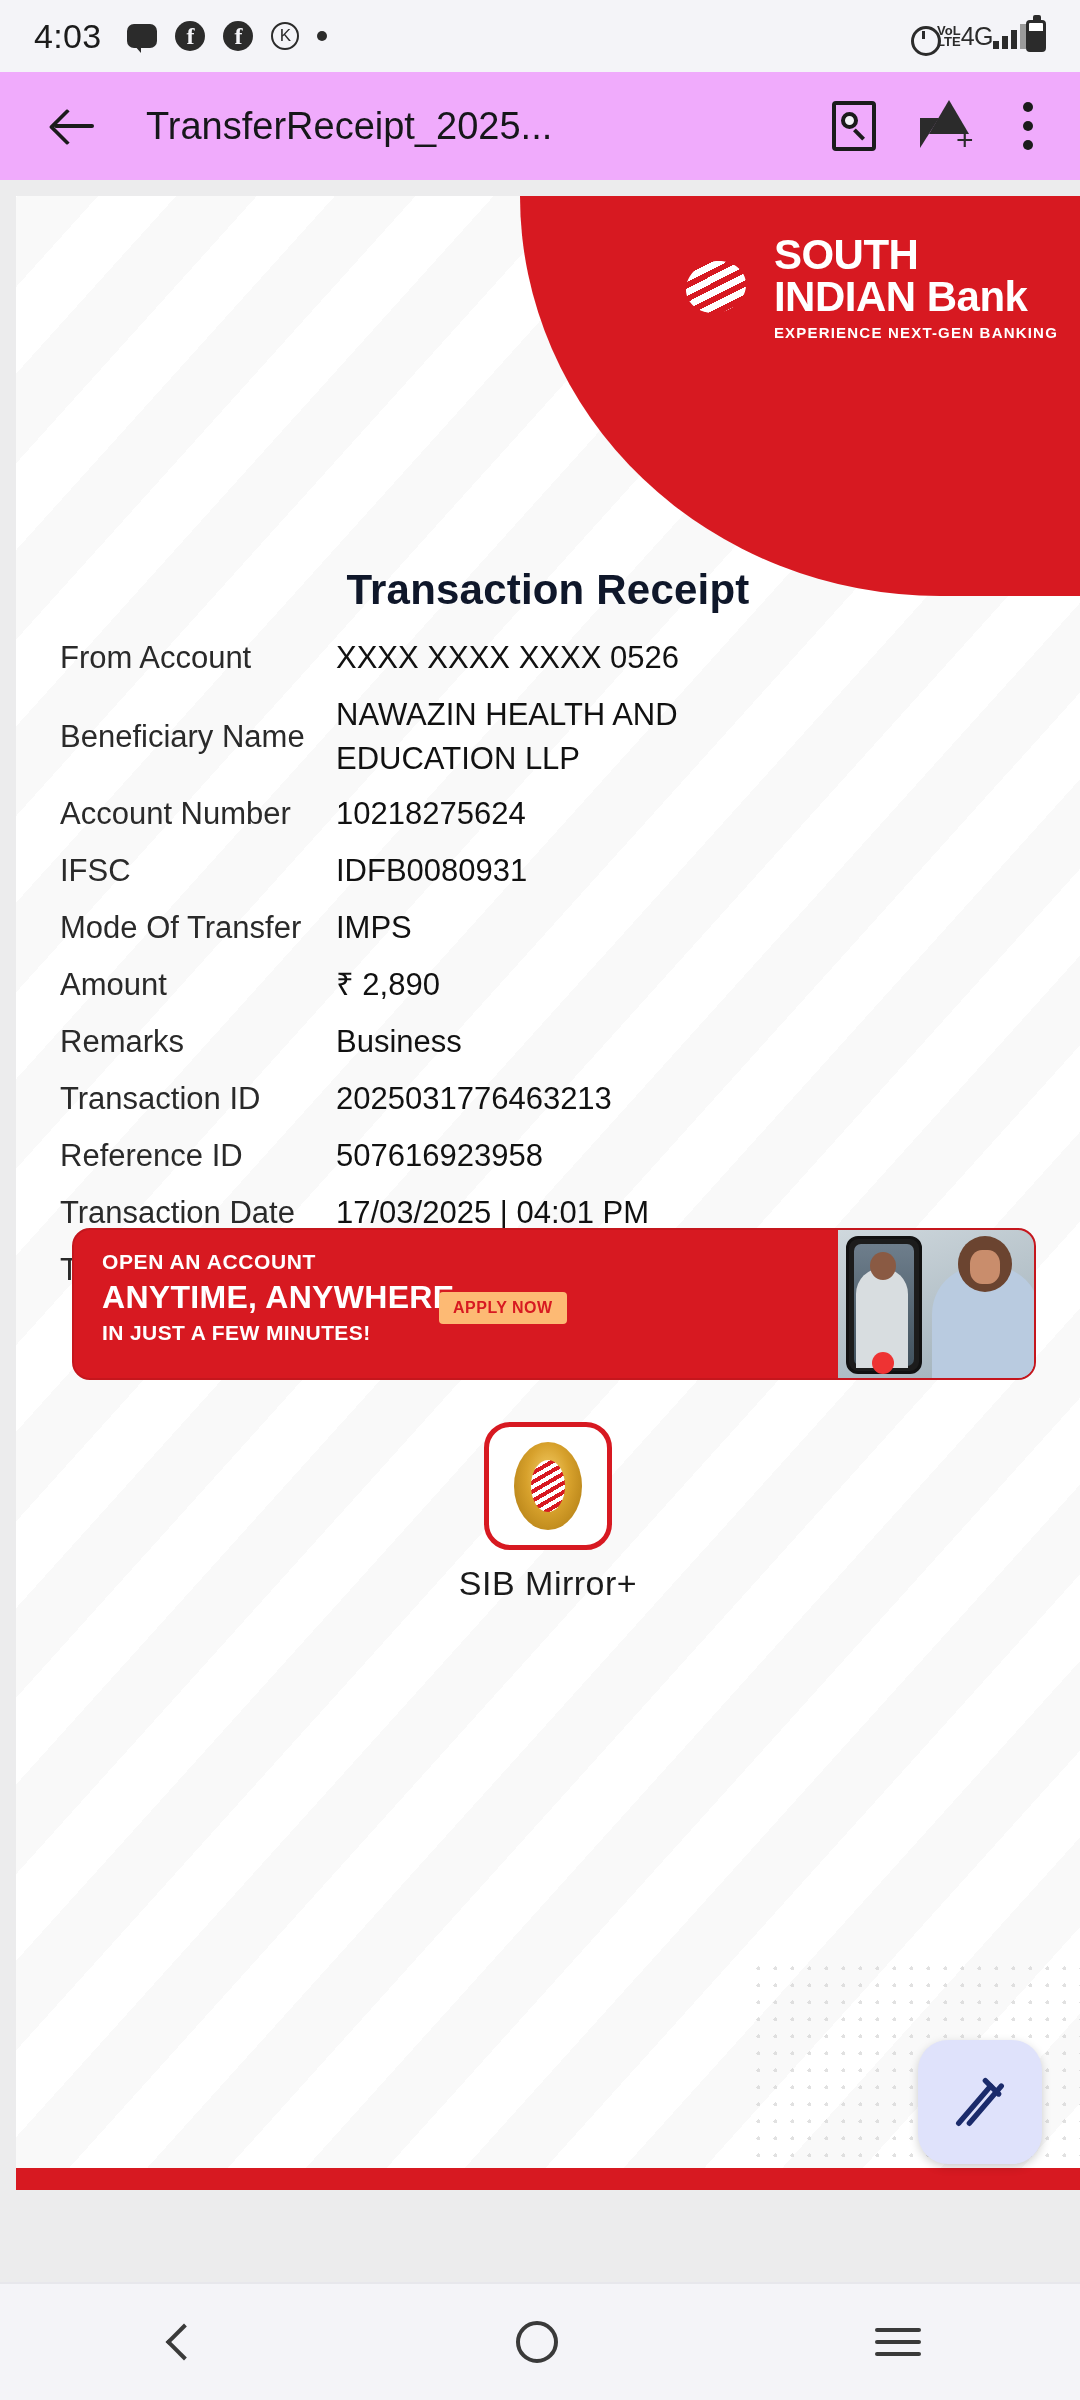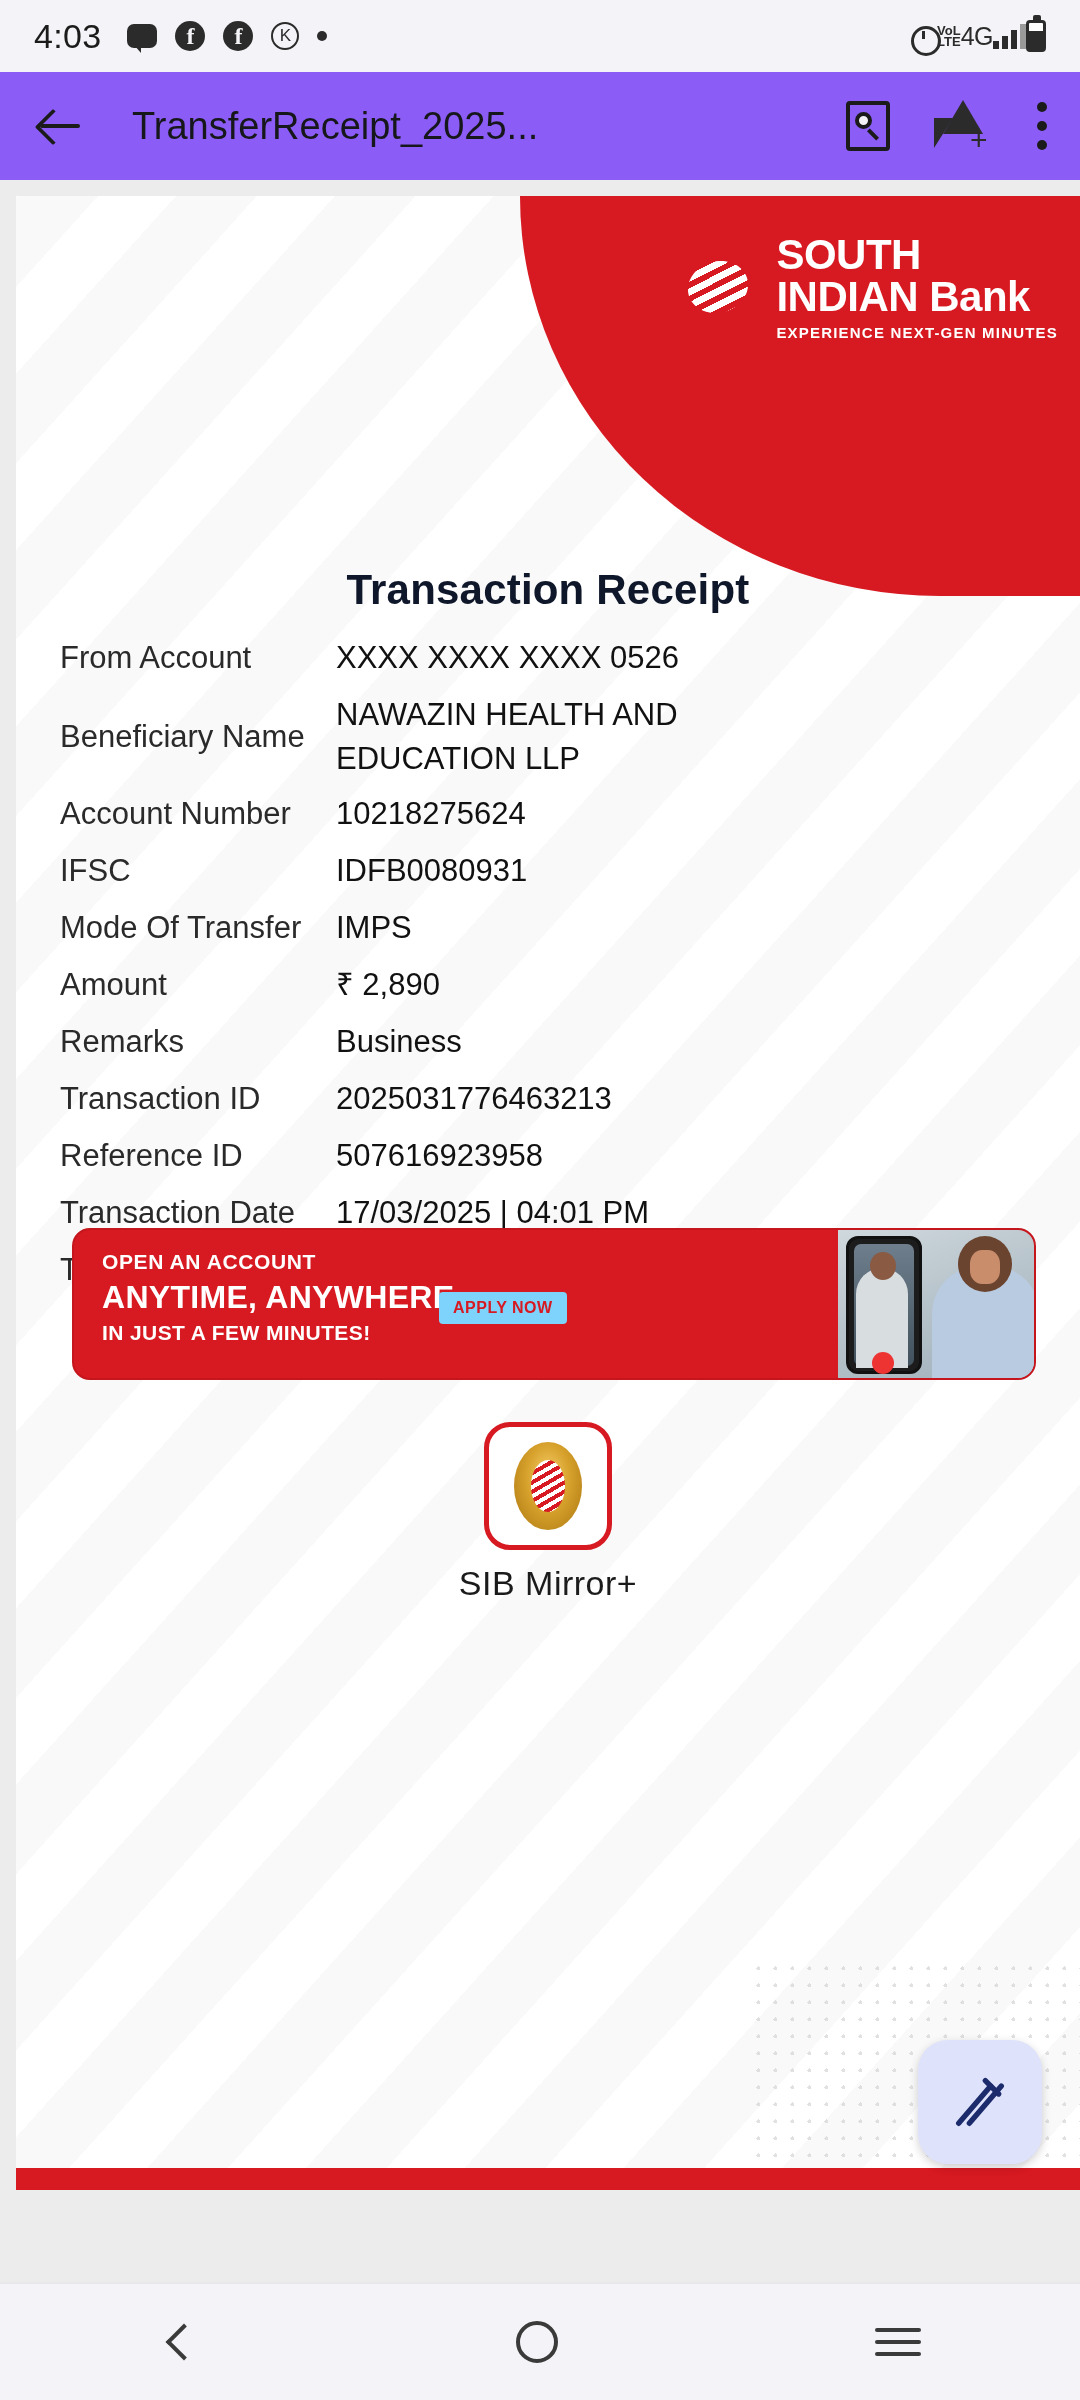--- a/index.html
+++ b/index.html
@@ -75,22 +75,22 @@
     width: 20px; height: 32px; border: 3px solid #2b2b2b; border-radius: 4px;
     position: relative; background: linear-gradient(to top, #2b2b2b 70%, #fff 70%);
   }
   .batt:before {
     content: ""; position: absolute; top: -8px; left: 4px;
     width: 8px; height: 5px; background: #2b2b2b; border-radius: 2px 2px 0 0;
   }
 
   
   .appbar {
-    height: 108px; background: #8b5cf6;
-    display: flex; align-items: center; padding: 0 32px;
+    height: 108px; background: #f0abfc;
+    display: flex; align-items: center; padding: 0 46px;
     flex: none;
   }
   .back-arrow { width: 56px; height: 56px; position: relative; }
   .back-arrow:before {
     content: ""; position: absolute; left: 8px; top: 26px;
     width: 40px; height: 4px; background: #1b1b1b; border-radius: 2px;
   }
   .back-arrow:after {
     content: ""; position: absolute; left: 8px; top: 16px;
     width: 22px; height: 22px; border-left: 4px solid #1b1b1b; border-bottom: 4px solid #1b1b1b;
@@ -193,21 +193,21 @@
     background: #d71921; border-radius: 18px; overflow: hidden;
     display: flex; align-items: stretch;
     border: 2px solid #c5161d;
   }
   .promo-text { padding: 20px 0 0 28px; color: #fff; flex: 1 1 auto; }
   .promo-text .p1 { font-size: 21px; font-weight: 700; letter-spacing: .6px; }
   .promo-text .p2 { font-size: 32px; font-weight: 700; letter-spacing: .3px; margin-top: 5px; }
   .promo-text .p3 { font-size: 21px; font-weight: 700; letter-spacing: .4px; margin-top: 5px; }
   .apply-btn {
     position: absolute; left: 365px; top: 62px;
-    background: #7dd3fc; color: #d71921; font-size: 16px; font-weight: 700;
+    background: #fdba74; color: #d71921; font-size: 16px; font-weight: 700;
     padding: 7px 14px; border-radius: 4px; letter-spacing: .5px;
   }
   .promo-img {
     width: 196px; flex: none; position: relative; overflow: hidden;
     background: linear-gradient(160deg,#cfd8dd 0%, #b9c5cc 45%, #9fb0ba 100%);
   }
   .promo-img .phone-sm {
     position: absolute; left: 8px; top: 6px; width: 76px; height: 138px;
     background: #1c1c1c; border-radius: 12px; border: 3px solid #111;
   }
@@ -355,21 +355,21 @@
     <div class="page-sheet">
 
       <div class="red-header">
         <div class="logo-wrap">
           <span class="logo-mark">
             <span class="stripes"></span>
           </span>
           <span class="logo-text">
             <div class="l1"><span>SOUTH</span></div>
             <div class="l2"><span>INDIAN</span> <span class="bank">Bank</span></div>
-            <div class="l3">EXPERIENCE NEXT-GEN MINUTES</div>
+            <div class="l3">EXPERIENCE NEXT-GEN BANKING</div>
           </span>
         </div>
       </div>
 
       <div class="receipt-title">Transaction Receipt</div>
 
       <div class="details">
         <div class="row">
           <div class="lab">From Account</div>
           <div class="val">XXXX XXXX XXXX 0526</div>

